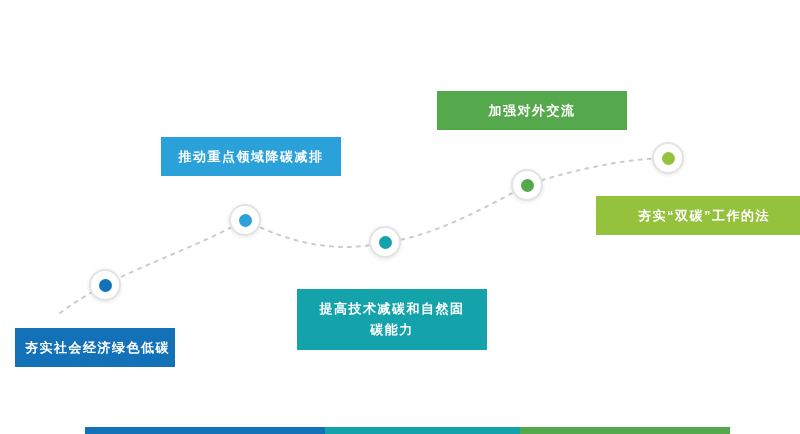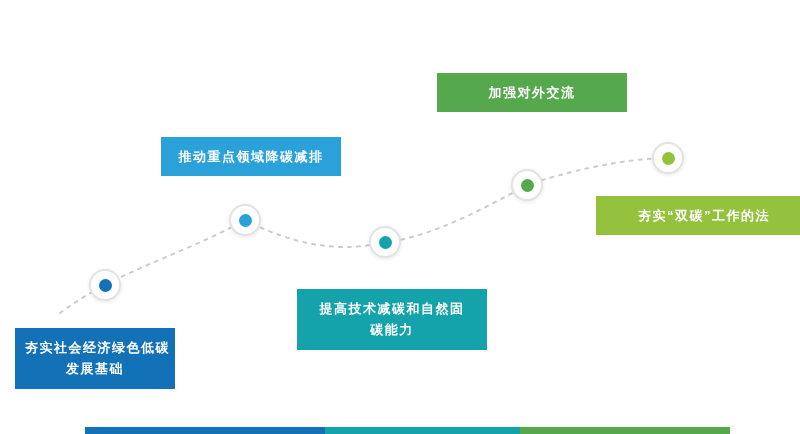--- a/index.html
+++ b/index.html
@@ -75,33 +75,32 @@
   </div>
   <div class="node" style="left:511px;top:169px">
     <span class="dot" style="background-color: rgb(85, 168, 75);"></span>
   </div>
   <div class="node" style="left:652px;top:142px">
     <span class="dot" style="background-color: rgb(149, 194, 61);"></span>
   </div>
 
   <div class="label" style="left: 15px; top: 328px; width: 160px; background-color: rgb(19, 113, 184);">
     <div>夯实社会经济绿色低碳</div>
-    <div>发展基础</div>
   </div>
 
   <div class="label" style="left: 297px; top: 289px; width: 190px; background-color: rgb(20, 163, 170);">
     <div>提高技术减碳和自然固</div>
     <div>碳能力</div>
   </div>
 
   <div class="label" style="left: 161px; top: 137px; width: 180px; background-color: rgb(43, 161, 218);">
     <div>推动重点领域降碳减排</div>
   </div>
 
-  <div class="label" style="left: 437px; top: 73px; width: 190px; background-color: rgb(85, 168, 75);">
+  <div class="label" style="left: 437px; top: 91px; width: 190px; background-color: rgb(85, 168, 75);">
     <div>加强对外交流</div>
   </div>
 
   <div class="label" style="left: 596px; top: 196px; width: 216px; background-color: rgb(149, 194, 61);">
     <div>夯实“双碳”工作的法</div>
   </div>
 
   <div class="strip" style="left: 85px; width: 240px; background-color: rgb(19, 113, 184);"></div>
   <div class="strip" style="left: 325px; width: 195px; background-color: rgb(20, 163, 170);"></div>
   <div class="strip" style="left: 520px; width: 210px; background-color: rgb(85, 168, 75);"></div>

